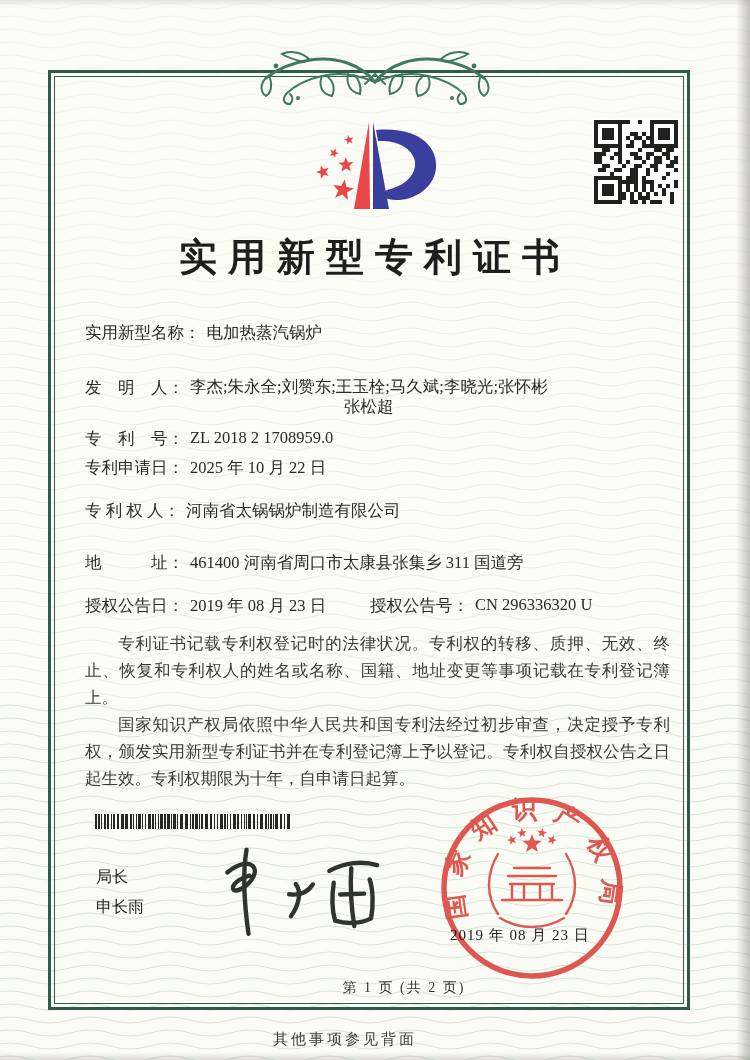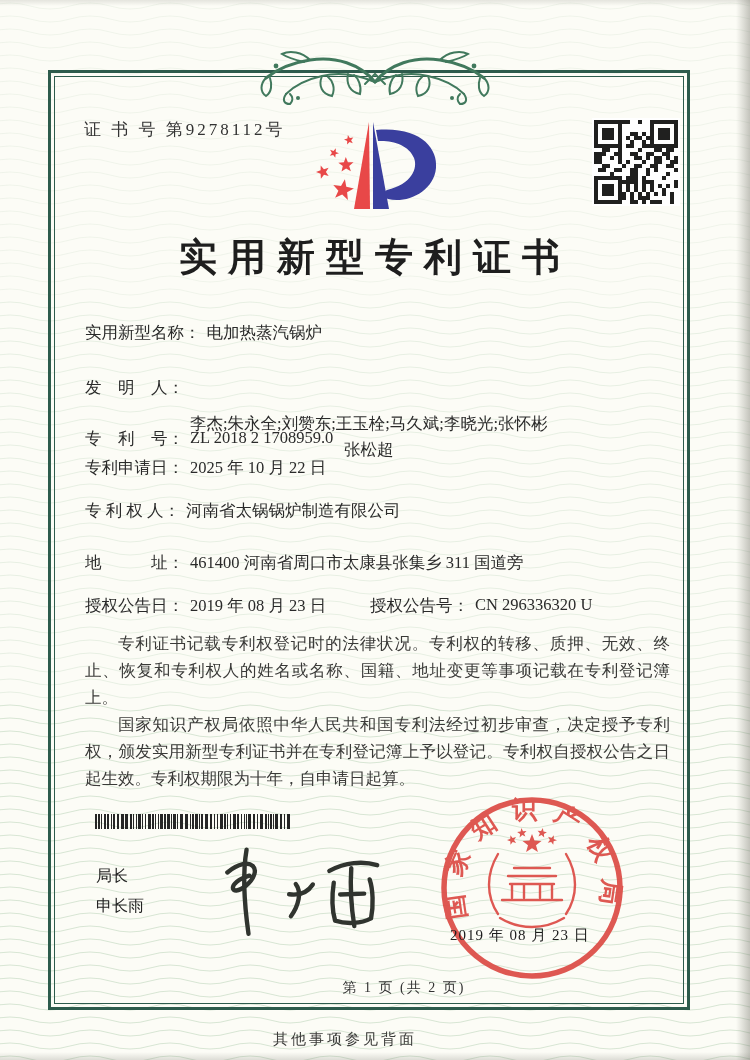--- a/index.html
+++ b/index.html
@@ -45,38 +45,38 @@
     position:absolute;left:0;width:750px;top:232px;margin:0;text-align:center;
     font-size:38px;font-weight:700;letter-spacing:11px;color:#1e1e1e;
   }
 
   .fields{position:absolute;left:85px;top:322px;width:575px;font-size:16.5px;}
   .frow{position:absolute;left:0;display:flex;white-space:nowrap;text-align:center;}
   .frow .lab{white-space:pre;flex:none;margin-right:6px;}
   .frow .val{white-space:pre-line;}
   #row-name{top:0;}
   #row-inventors{top:55px;}
-  #row-inventors .val{line-height:26px;margin-top:34px;}
+  #row-inventors .val{line-height:20px;}
   #row-patno{top:106px;}
   #row-filing{top:135px;}
   #row-patentee{top:178px;}
   #row-address{top:230px;}
   #row-grant{top:273px;width:100%;}
   #grant-no-pair{position:absolute;left:285px;top:0;display:flex;}
 
   .paras{
     position:absolute;left:85px;top:630px;width:585px;
     font-size:16.5px;line-height:27px;color:#3a3a38;text-align:justify;
   }
   .paras p{margin:0;text-indent:2em;}
 
   .barcode{position:absolute;left:95px;top:814px;height:15px;display:flex;align-items:stretch;}
   .barcode i{display:block;height:100%;}
 
-  .director{position:absolute;left:96px;top:862px;font-family:Liberation Mono, monospace;
+  .director{position:absolute;left:96px;top:862px;font-family:Liberation Serif, serif;
     font-size:16px;line-height:30px;color:#222;}
   .signature{position:absolute;left:192px;top:840px;transform:rotate(-2deg);}
 
   .seal{position:absolute;left:436px;top:792px;opacity:.92;}
   .seal-date{
     position:absolute;left:450px;top:926px;width:170px;font-size:15px;
     letter-spacing:1px;color:#1c1c1c;white-space:nowrap;
   }
 
   .pageinfo{position:absolute;left:48px;width:712px;top:979px;text-align:center;
@@ -203,21 +203,20 @@
         <path d="M70 32 C66 42 70 50 80 52 C84 44 80 36 76 33"></path>
         <path d="M96 30 C94 40 98 48 108 50 C110 42 106 34 102 31"></path>
         <path d="M34 50 C30 56 32 60 38 60 C42 56 40 52 38 50"></path>
         <circle cx="24" cy="22" r="2.4" fill="var(--ornament_green)" stroke="none"></circle>
         <circle cx="46" cy="54" r="2" fill="var(--ornament_green)" stroke="none"></circle>
       </g>
       <path d="M113 40 L123 30 L133 40" stroke-width="2"></path>
     </g>
   </svg>
 
-  <div class="certno">证 书 号 第9278112号</div>
 
   <svg class="logo" width="160" height="118" viewBox="0 0 160 118">
     <g id="logo-stars" style="fill:var(--logo_red)">
         <polygon points="51.9,25.1 53.8,28.1 57.3,27.4 55.1,30.2 56.8,33.3 53.5,32.0 51.1,34.6 51.2,31.1 48.0,29.6 51.4,28.6"></polygon>
         <polygon points="39.8,38.3 39.8,41.9 43.0,43.3 39.6,44.3 39.3,47.8 37.2,45.0 33.8,45.7 35.9,42.9 34.1,39.8 37.5,41.0"></polygon>
         <polygon points="49.8,47.0 51.9,52.2 57.5,52.3 53.2,55.9 54.9,61.3 50.1,58.4 45.5,61.6 46.8,56.1 42.3,52.8 47.9,52.3"></polygon>
         <polygon points="24.7,55.4 27.9,59.2 32.6,57.8 29.9,62.0 32.7,66.0 28.0,64.8 24.9,68.7 24.6,63.8 20.0,62.1 24.6,60.3"></polygon>
         <polygon points="48.9,69.2 50.3,76.8 57.9,78.4 51.1,82.2 51.9,89.9 46.2,84.6 39.1,87.7 42.4,80.7 37.3,74.9 45.0,75.9"></polygon>
       </g>
     <polygon points="73,12 58,99 74,99" style="fill:var(--logo_red)"></polygon>

